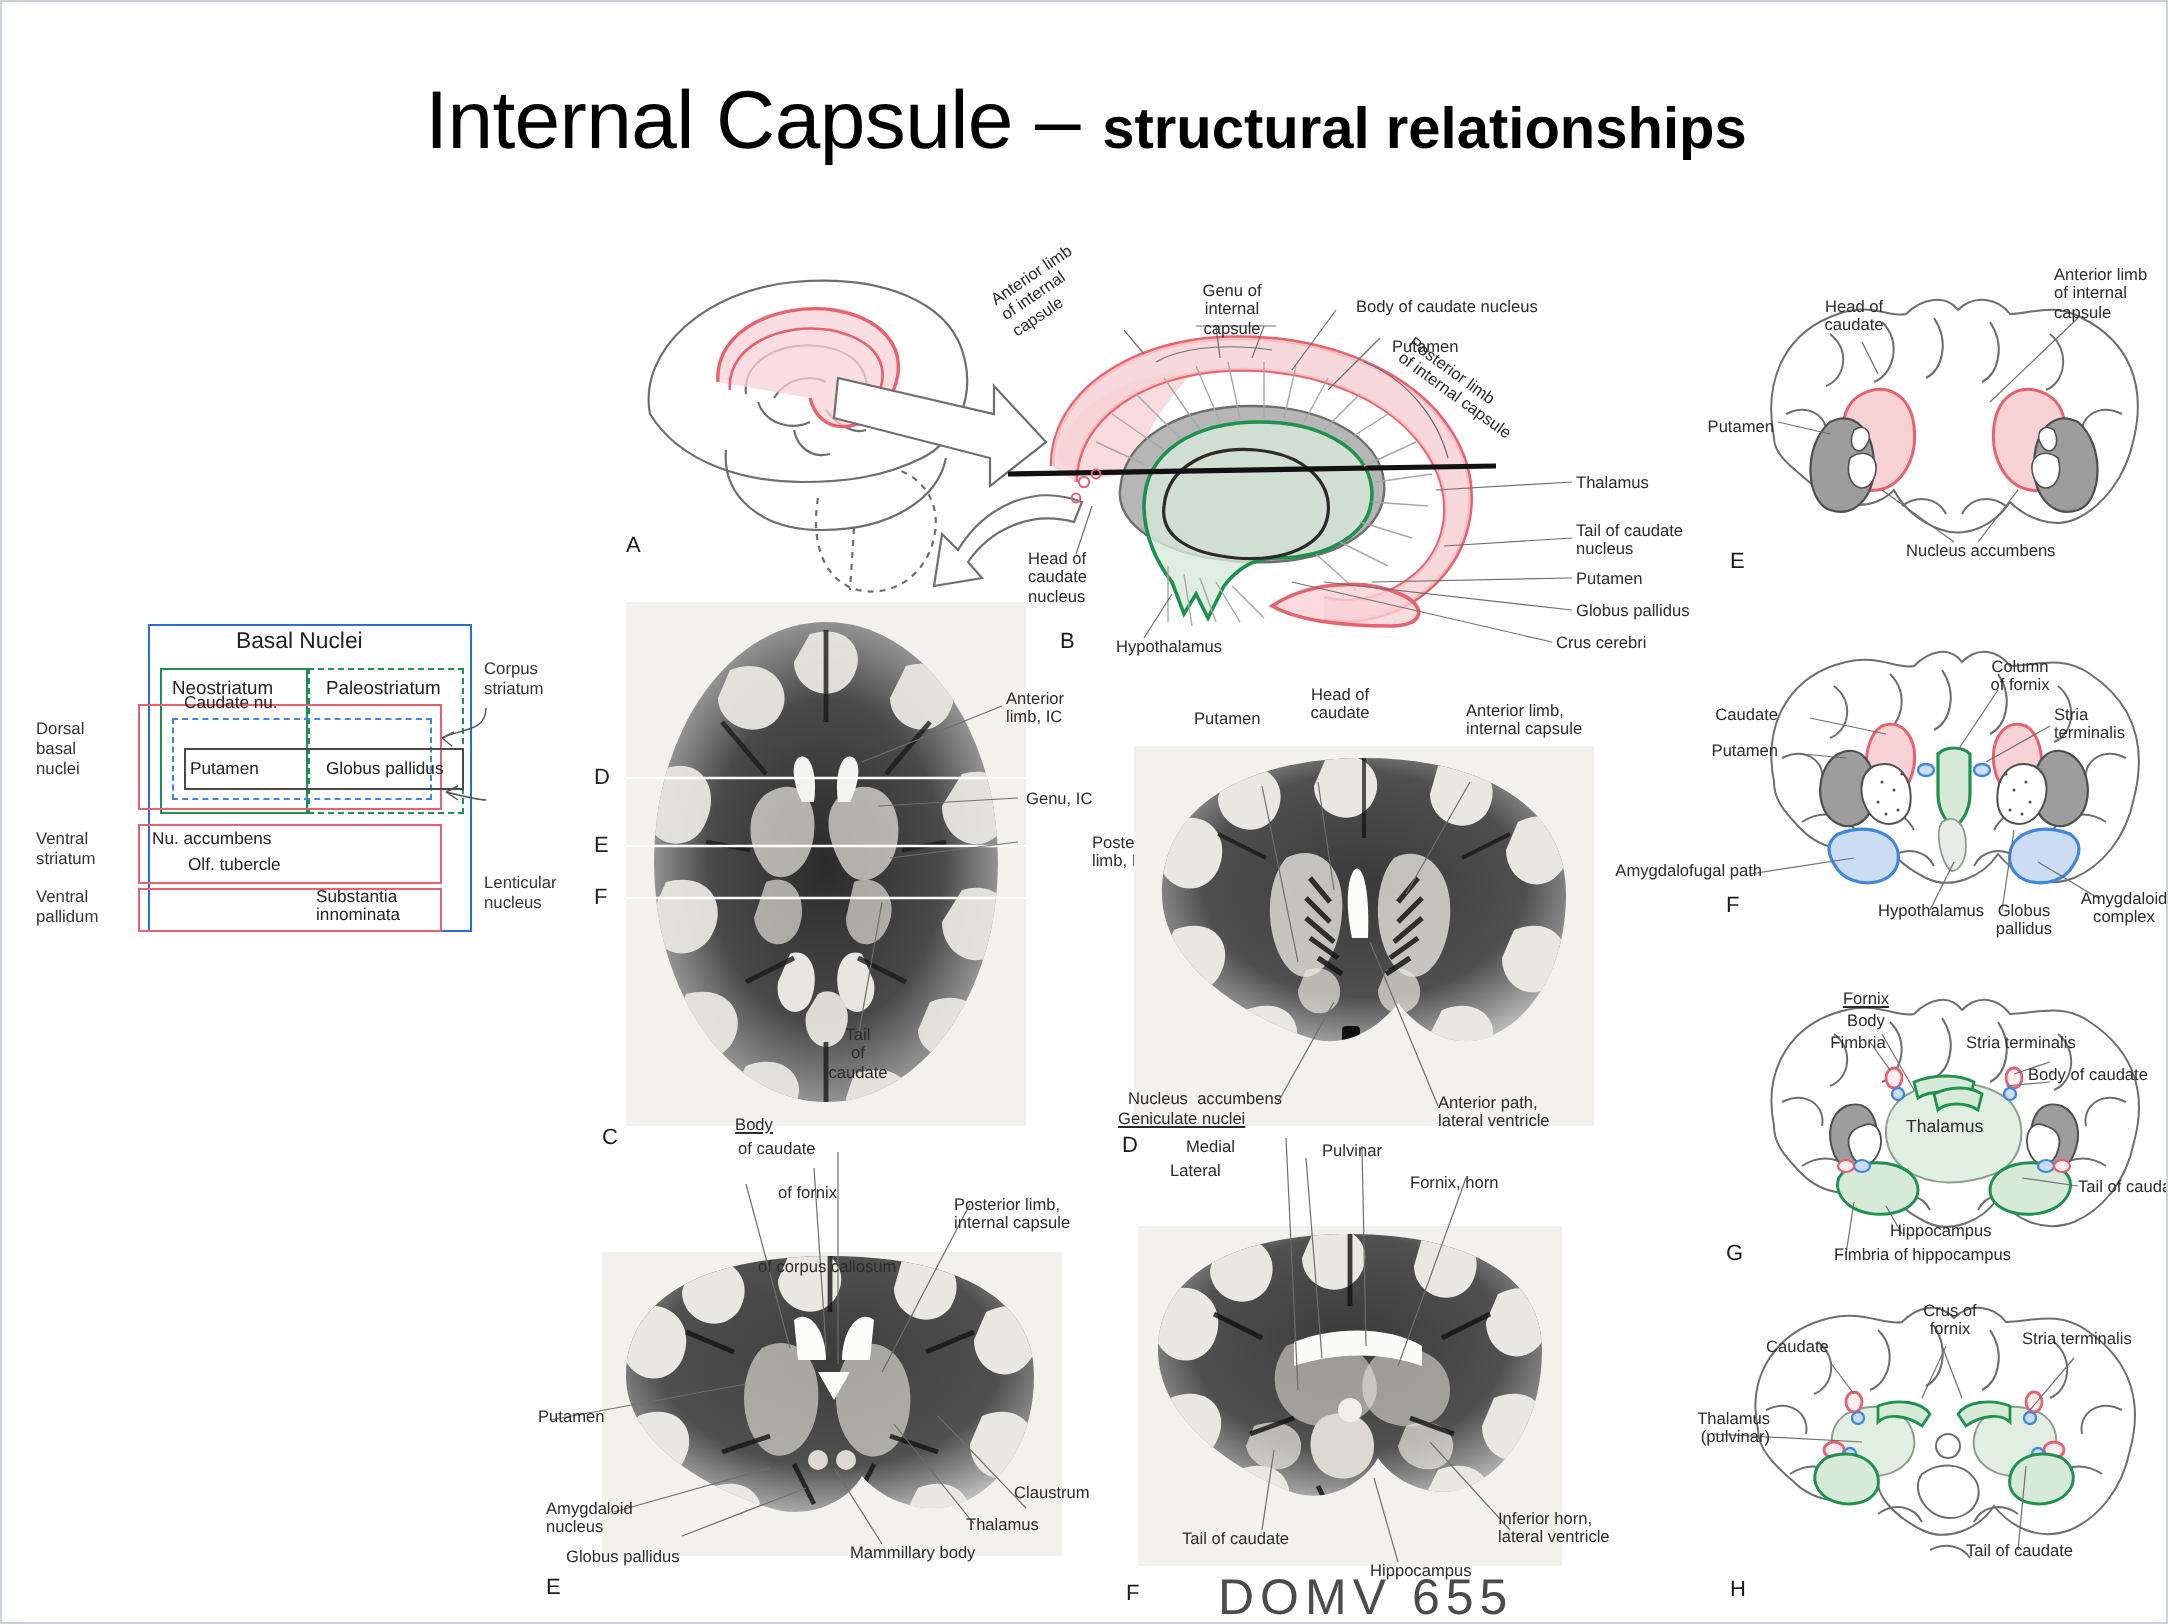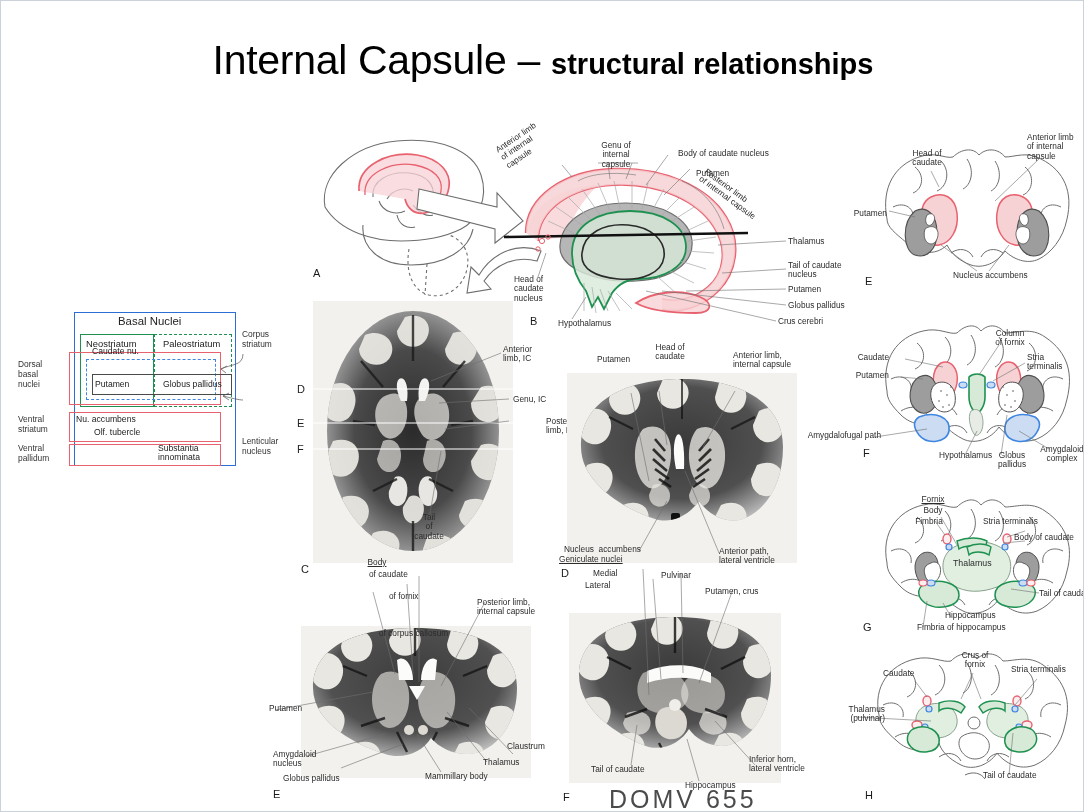--- a/index.html
+++ b/index.html
@@ -534,21 +534,21 @@
         <path d="M114,60 L112,-40"></path>
         <path d="M130,70 L164,-24"></path>
         <path d="M146,108 L186,152"></path>
         <path d="M118,126 L130,168"></path>
       </g>
     </svg>
     <div class="lbl ul" style="left:-10px;top:-58px;">Geniculate nuclei</div>
     <div class="lbl" style="left:24px;top:-44px;">Medial</div>
     <div class="lbl" style="left:16px;top:-32px;">Lateral</div>
     <div class="lbl" style="left:92px;top:-42px;">Pulvinar</div>
-    <div class="lbl" style="left:136px;top:-26px;">Putamen, crus</div>
+    <div class="lbl" style="left:136px;top:-26px;">Fornix, horn</div>
     <div class="lbl" style="left:22px;top:152px;">Tail of caudate</div>
     <div class="lbl" style="left:116px;top:168px;">Hippocampus</div>
     <div class="lbl" style="left:180px;top:142px;">Inferior horn,
 lateral ventricle</div>
     <div class="plet" style="left:-6px;top:178px;">F</div>
     <div class="watermark" style="left:40px;top:172px;">DOMV 655 DS</div>
   </div>
 
   <div class="panel" id="rE" style="left:878px;top:140px;width:196px;height:160px;">
     <svg width="196" height="160" viewBox="0 0 196 160">

